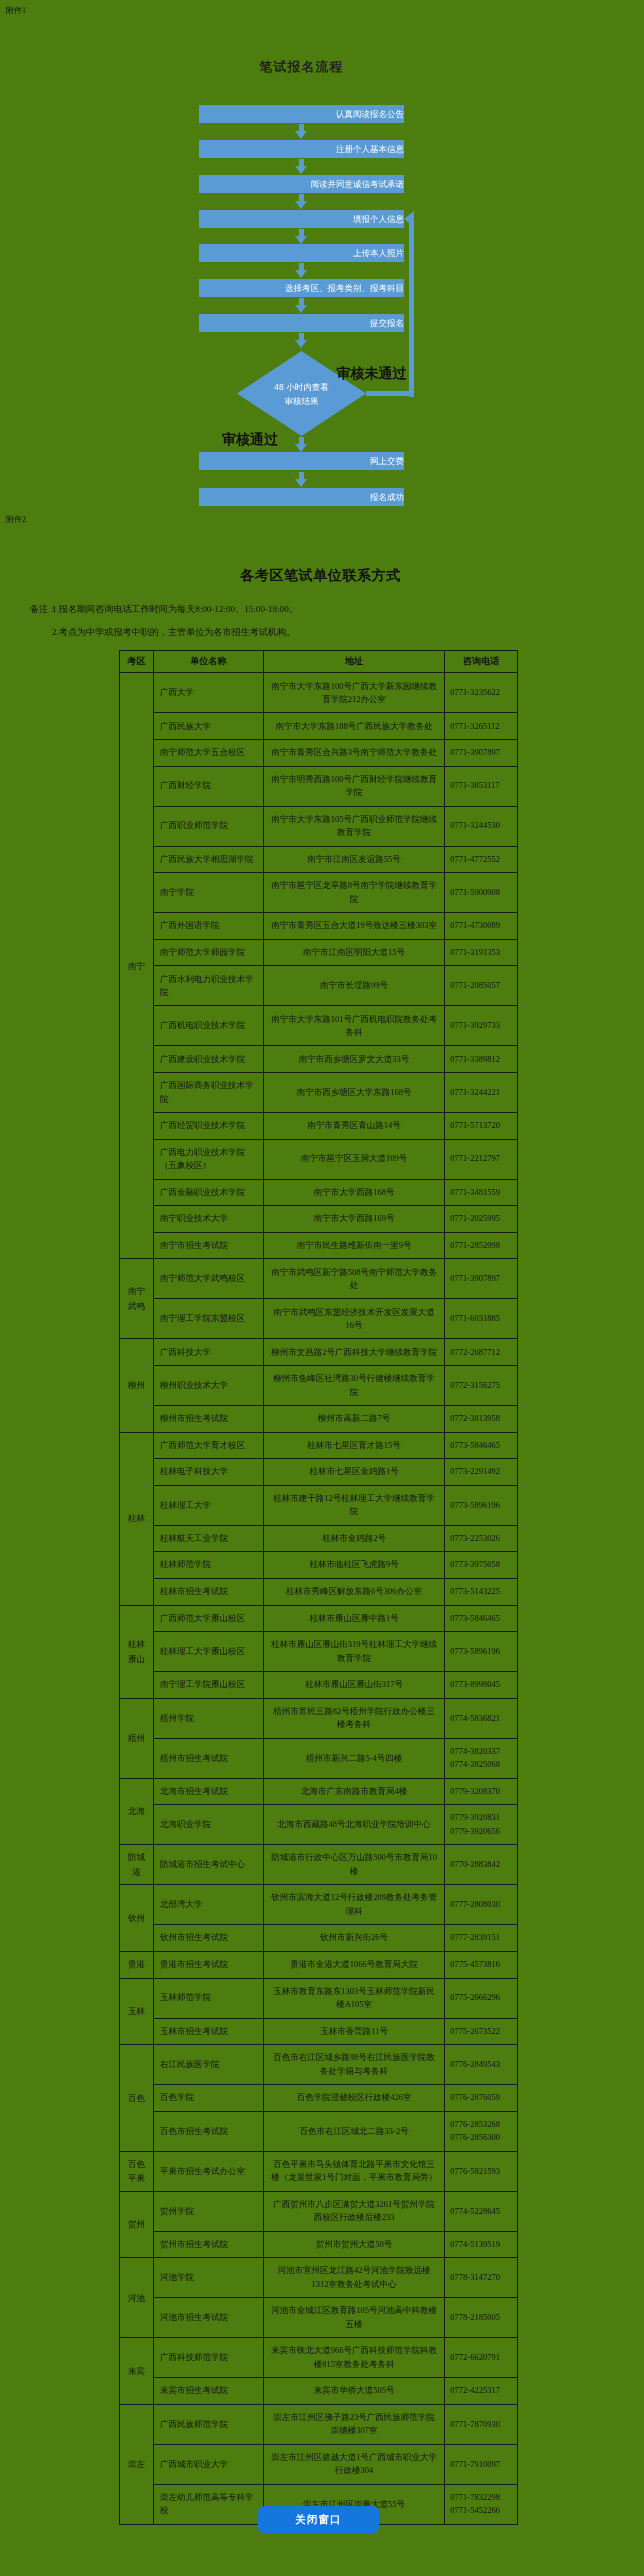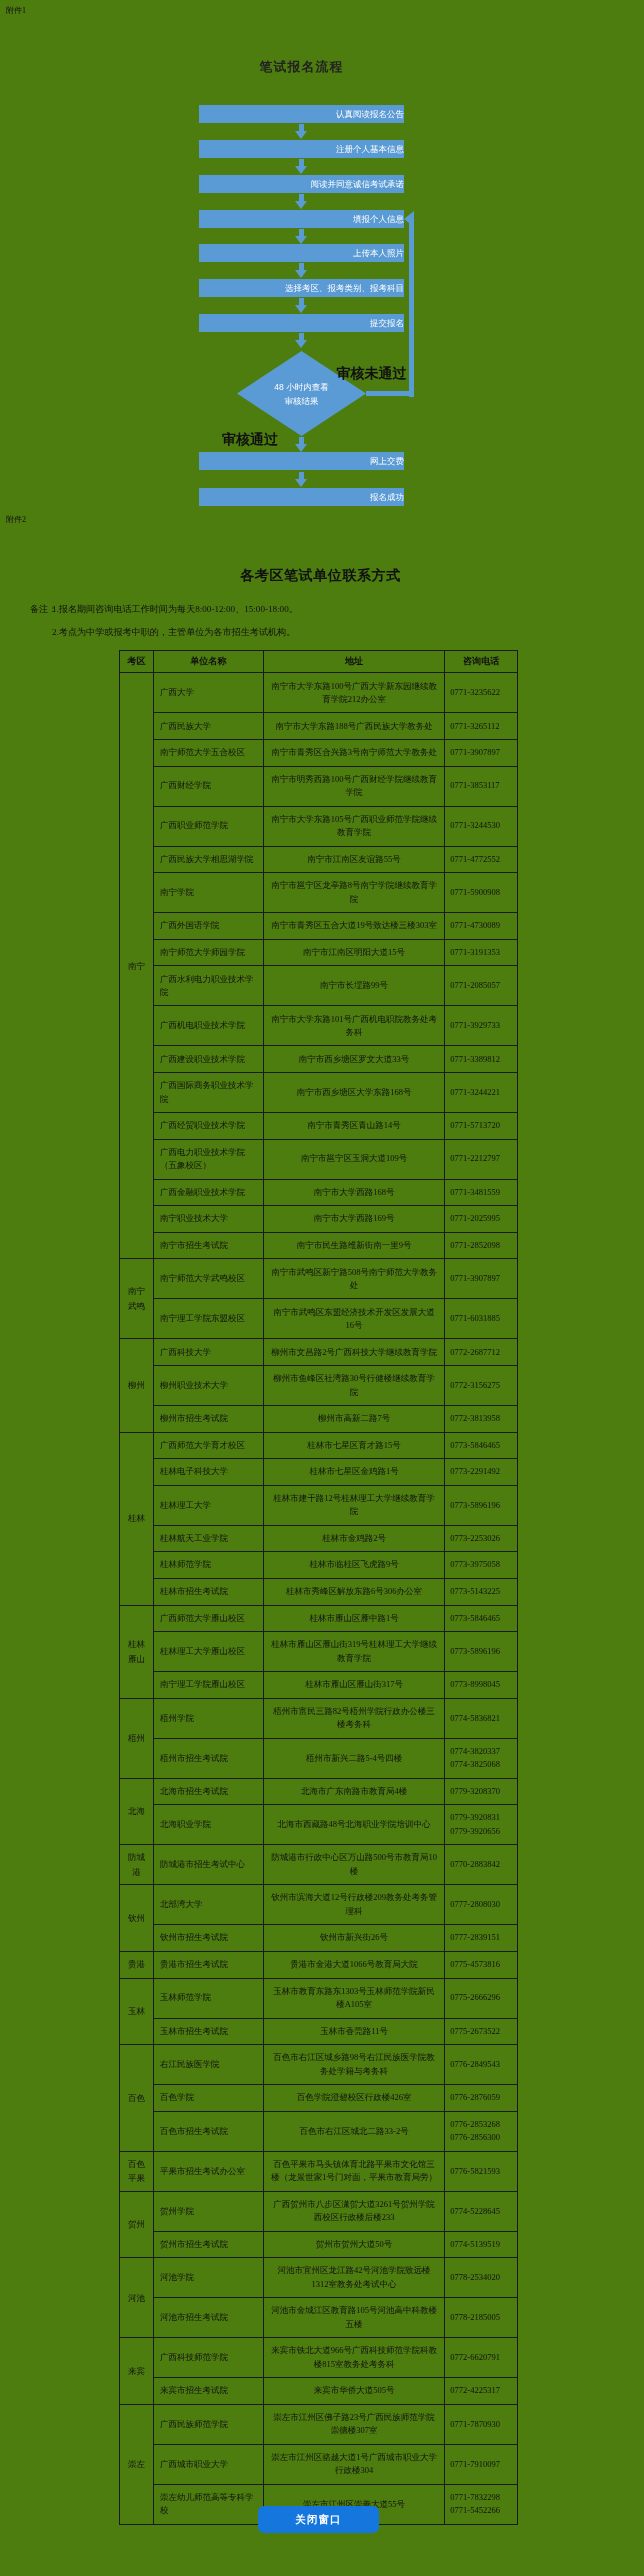--- a/index.html
+++ b/index.html
@@ -472,21 +472,21 @@
             <td class="c-addr">贺州市贺州大道50号</td>
             <td class="c-phone">
               <div>0774-5139519</div>
             </td>
           </tr>
           <tr>
             <td rowspan="2" class="c-dist">河池</td>
             <td class="c-unit">河池学院</td>
             <td class="c-addr">河池市宜州区龙江路42号河池学院致远楼1312室教务处考试中心</td>
             <td class="c-phone">
-              <div>0778-2534020</div>
+              <div>0778-3147270</div>
             </td>
           </tr>
           <tr>
             <td class="c-unit">河池市招生考试院</td>
             <td class="c-addr">河池市金城江区教育路105号河池高中科教楼五楼</td>
             <td class="c-phone">
               <div>0778-2185005</div>
             </td>
           </tr>
           <tr>

